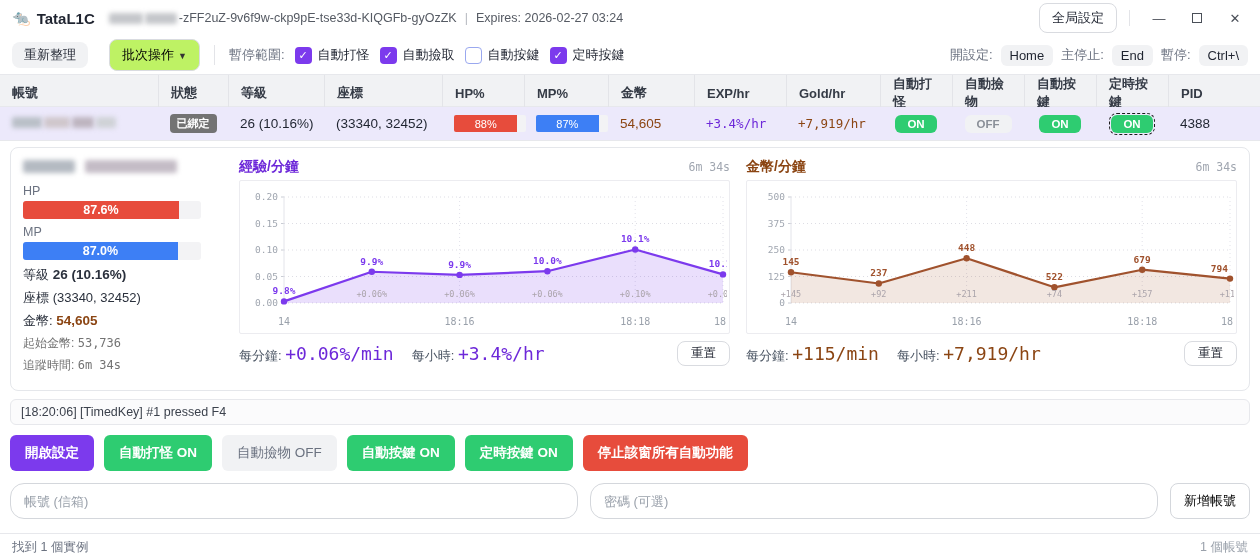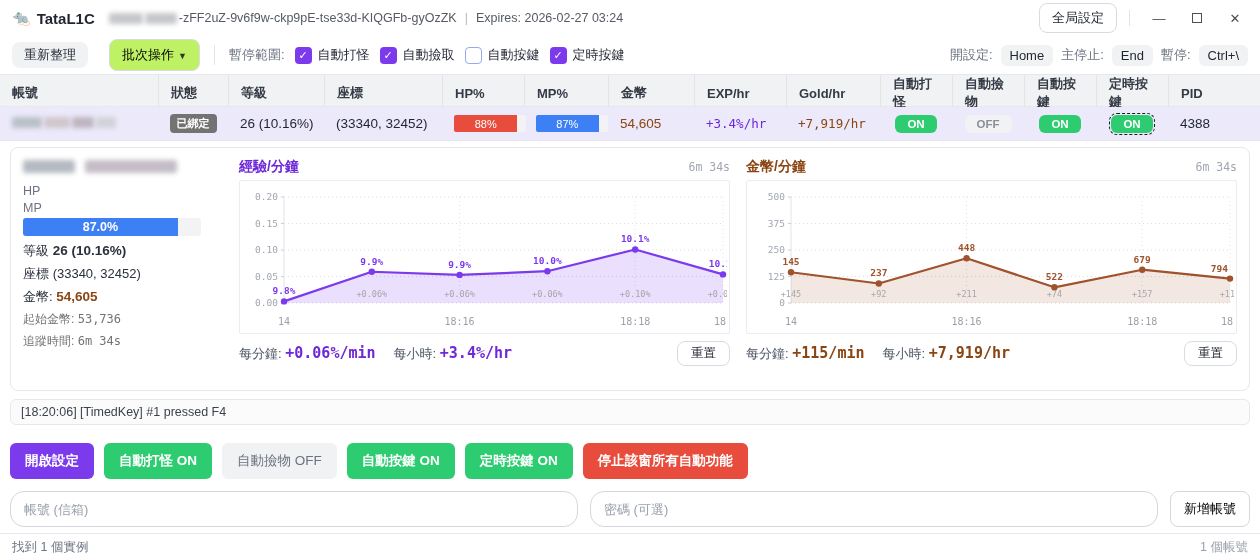--- a/index.html
+++ b/index.html
@@ -67,27 +67,27 @@
   .dline.gray { color:#737373; font-size:12px; }
   .dline .mono { font-size:12px; }
 
   .chart-col { flex:1 1 0; min-width:0; }
   .chart-head { display:flex; align-items:baseline; justify-content:space-between; margin-bottom:4px; }
   .chart-title { font-weight:bold; font-size:14px; }
   .chart-time { font-size:11.5px; color:#a0a6b0; }
   .chart-box { border:1px solid #ececf0; border-radius:2px; height:154px; padding:4px 2px 2px; }
   .chart-stats { display:flex; align-items:center; gap:18px; margin-top:7px; }
   .cs-label { color:#4b5563; font-size:13px; }
-  .cs-val { font-weight:bold; font-size:15px; }
+  .cs-val { font-weight:normal; font-size:18px; }
   .btn-reset { margin-left:auto; background:#fff; border:1px solid #d9dbe0; border-radius:8px; padding:3px 13px; font-size:12.5px; cursor:pointer; color:#1f2430; }
 
   
   .logbox { margin:8px 10px 0; border:1px solid #e7e8ec; border-radius:6px; background:#fbfbfc; padding:5px 10px; font-size:12.5px; color:#3c424d; flex:none; }
   .actions { margin:10px 10px 0; display:flex; gap:10px; flex:none; }
-  .act { border:none; border-radius:6px; padding:9px 15px; font-size:13.5px; font-weight:bold; cursor:pointer; font-family:inherit;margin-top:8px; }
+  .act { border:none; border-radius:6px; padding:9px 15px; font-size:13.5px; font-weight:bold; cursor:pointer; font-family:inherit; }
   .act-purple { background:#7c3aed; color:#fff; }
   .act-green { background:#2ecc71; color:#fff; }
   .act-gray { background:#f1f2f4; color:#6b7280; font-weight:normal; }
   .act-red { background:#e74c3c; color:#fff; }
   .footer { margin:12px 10px 0; display:flex; gap:12px; flex:none; }
   .finput { flex:1 1 0; height:36px; border:1px solid #d4d7dc; border-radius:14px; padding:0 13px; font-size:13px; font-family:inherit; color:#1f2430; outline:none; }
   .finput::placeholder { color:#9aa1ab; }
   .btn-add { flex:none; background:#fff; border:1px solid #d4d7dc; border-radius:8px; padding:0 13px; font-size:13px; cursor:pointer; font-family:inherit; }
   .statusbar { margin-top:auto; border-top:1px solid #e7e8ec; height:27px; display:flex; align-items:center; padding:0 12px; color:#6b7280; font-size:12.5px; flex:none; }
   .statusbar .right { margin-left:auto; color:#9aa1ab; }
@@ -203,20 +203,23 @@
   <div class="td">4388</div>
 </div>
 
 <div class="card">
 
   <div class="dleft">
     <div class="dname">
       <span class="blur-seg" style="width:52px;height:13px;background:#b4bac2"></span><span class="blur-seg" style="width:92px;height:13px;background:#c4bcc6;margin-left:8px"></span>
     </div>
     <div class="dlabel">HP</div>
+    <div class="dbar">
+        <div class="dbar-fill" id="detail-hp-fill" style="background: rgb(231, 76, 60); width: 87.6%;">87.6%</div>
+      </div>
     <div class="dlabel">MP</div>
     <div class="dbar">
         <div class="dbar-fill" id="detail-mp-fill" style="background: rgb(61, 127, 245); width: 87%;">87.0%</div>
       </div>
     <div class="dline"><span>等級</span> <b>26 (10.16%)</b></div>
     <div class="dline"><span>座標</span> <span>(33340, 32452)</span></div>
     <div class="dline"><span>金幣:</span> <b class="txt-gold">54,605</b></div>
     <div class="dline gray"><span>起始金幣:</span> <span class="mono">53,736</span></div>
     <div class="dline gray"><span>追蹤時間:</span> <span class="mono">6m 34s</span></div>
   </div>

